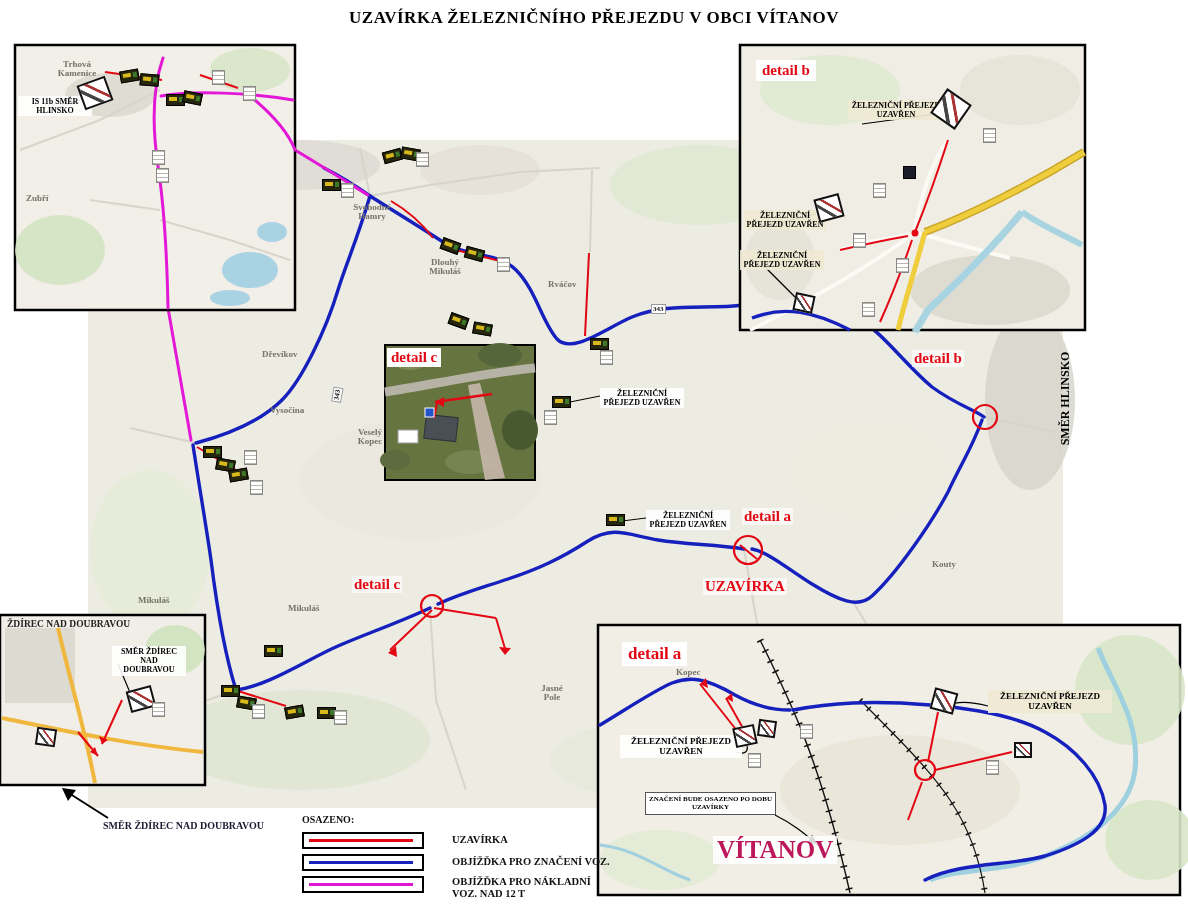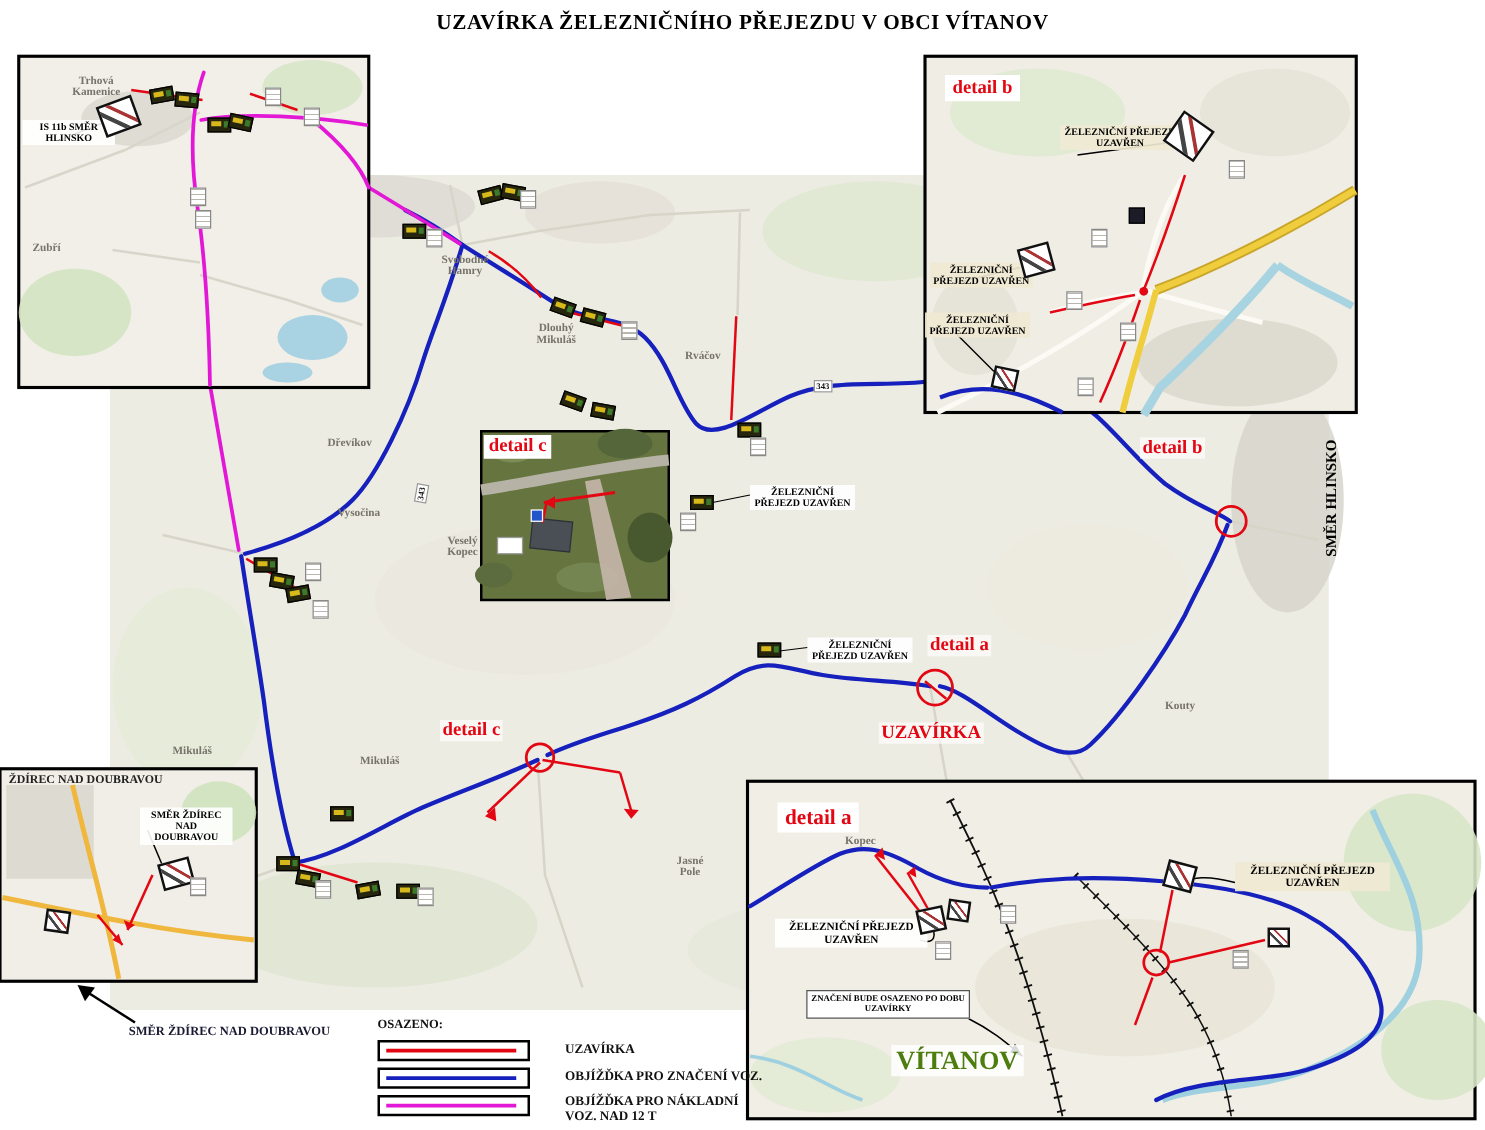--- a/index.html
+++ b/index.html
@@ -8,21 +8,21 @@
   svg{position:absolute;left:0;top:0;z-index:1;}
   .lab{position:absolute;z-index:3;white-space:nowrap;}
   .title{width:1188px;text-align:center;top:8px;left:0;font-size:17px;font-weight:bold;letter-spacing:.5px;color:#000;}
   .red-lab{color:#e30613;font-weight:bold;font-size:15px;background:rgba(255,255,255,.65);padding:0 2px;}
   .inset-head{color:#e30613;font-weight:bold;font-size:15px;background:#fff;border:0;padding:2px 6px;}
   .place{color:#76736a;font-size:9px;font-weight:bold;white-space:normal;text-align:center;line-height:1.05;}
   .callout{font-size:8px;font-weight:bold;color:#000;background:rgba(240,233,210,.92);
            white-space:normal;text-align:center;line-height:1.15;padding:1px 2px;z-index:3;position:absolute;}
   .notebox{font-size:7px;font-weight:bold;color:#000;background:#fff;border:1px solid #555;
            white-space:normal;text-align:center;line-height:1.2;padding:2px;z-index:3;position:absolute;}
-  .big-town{font-size:21px;font-weight:bold;color:#4d7c0f;background:rgba(255,255,255,.85);padding:0 4px;}
+  .big-town{font-size:25px;font-weight:bold;color:#be185d;background:rgba(255,255,255,.85);padding:0 4px;}
   .vertical{transform:rotate(-90deg);transform-origin:center center;font-size:12px;font-weight:bold;color:#000;}
   .caption{font-size:10px;font-weight:bold;color:#1a1a33;}
   .legend-head{font-size:10px;font-weight:bold;}
   .legend-item-label{font-size:10.5px;font-weight:bold;white-space:normal;line-height:1.15;}
   .swatch{position:absolute;width:118px;height:13px;background:#fff;border:2px solid #000;z-index:3;}
   .swatch .line{position:absolute;left:5px;top:5px;width:104px;height:3px;}
   .dsign{position:absolute;width:17px;height:10px;background:#26260f;border:1px solid #000;z-index:3;}
   .dsign::before{content:"";position:absolute;left:2px;top:2px;width:8px;height:4px;background:#d8b91c;}
   .dsign::after{content:"";position:absolute;right:1px;top:2px;width:4px;height:5px;background:#3c7a2a;}
   .bsign{position:absolute;background:#fff;border:2px solid #111;z-index:3;

